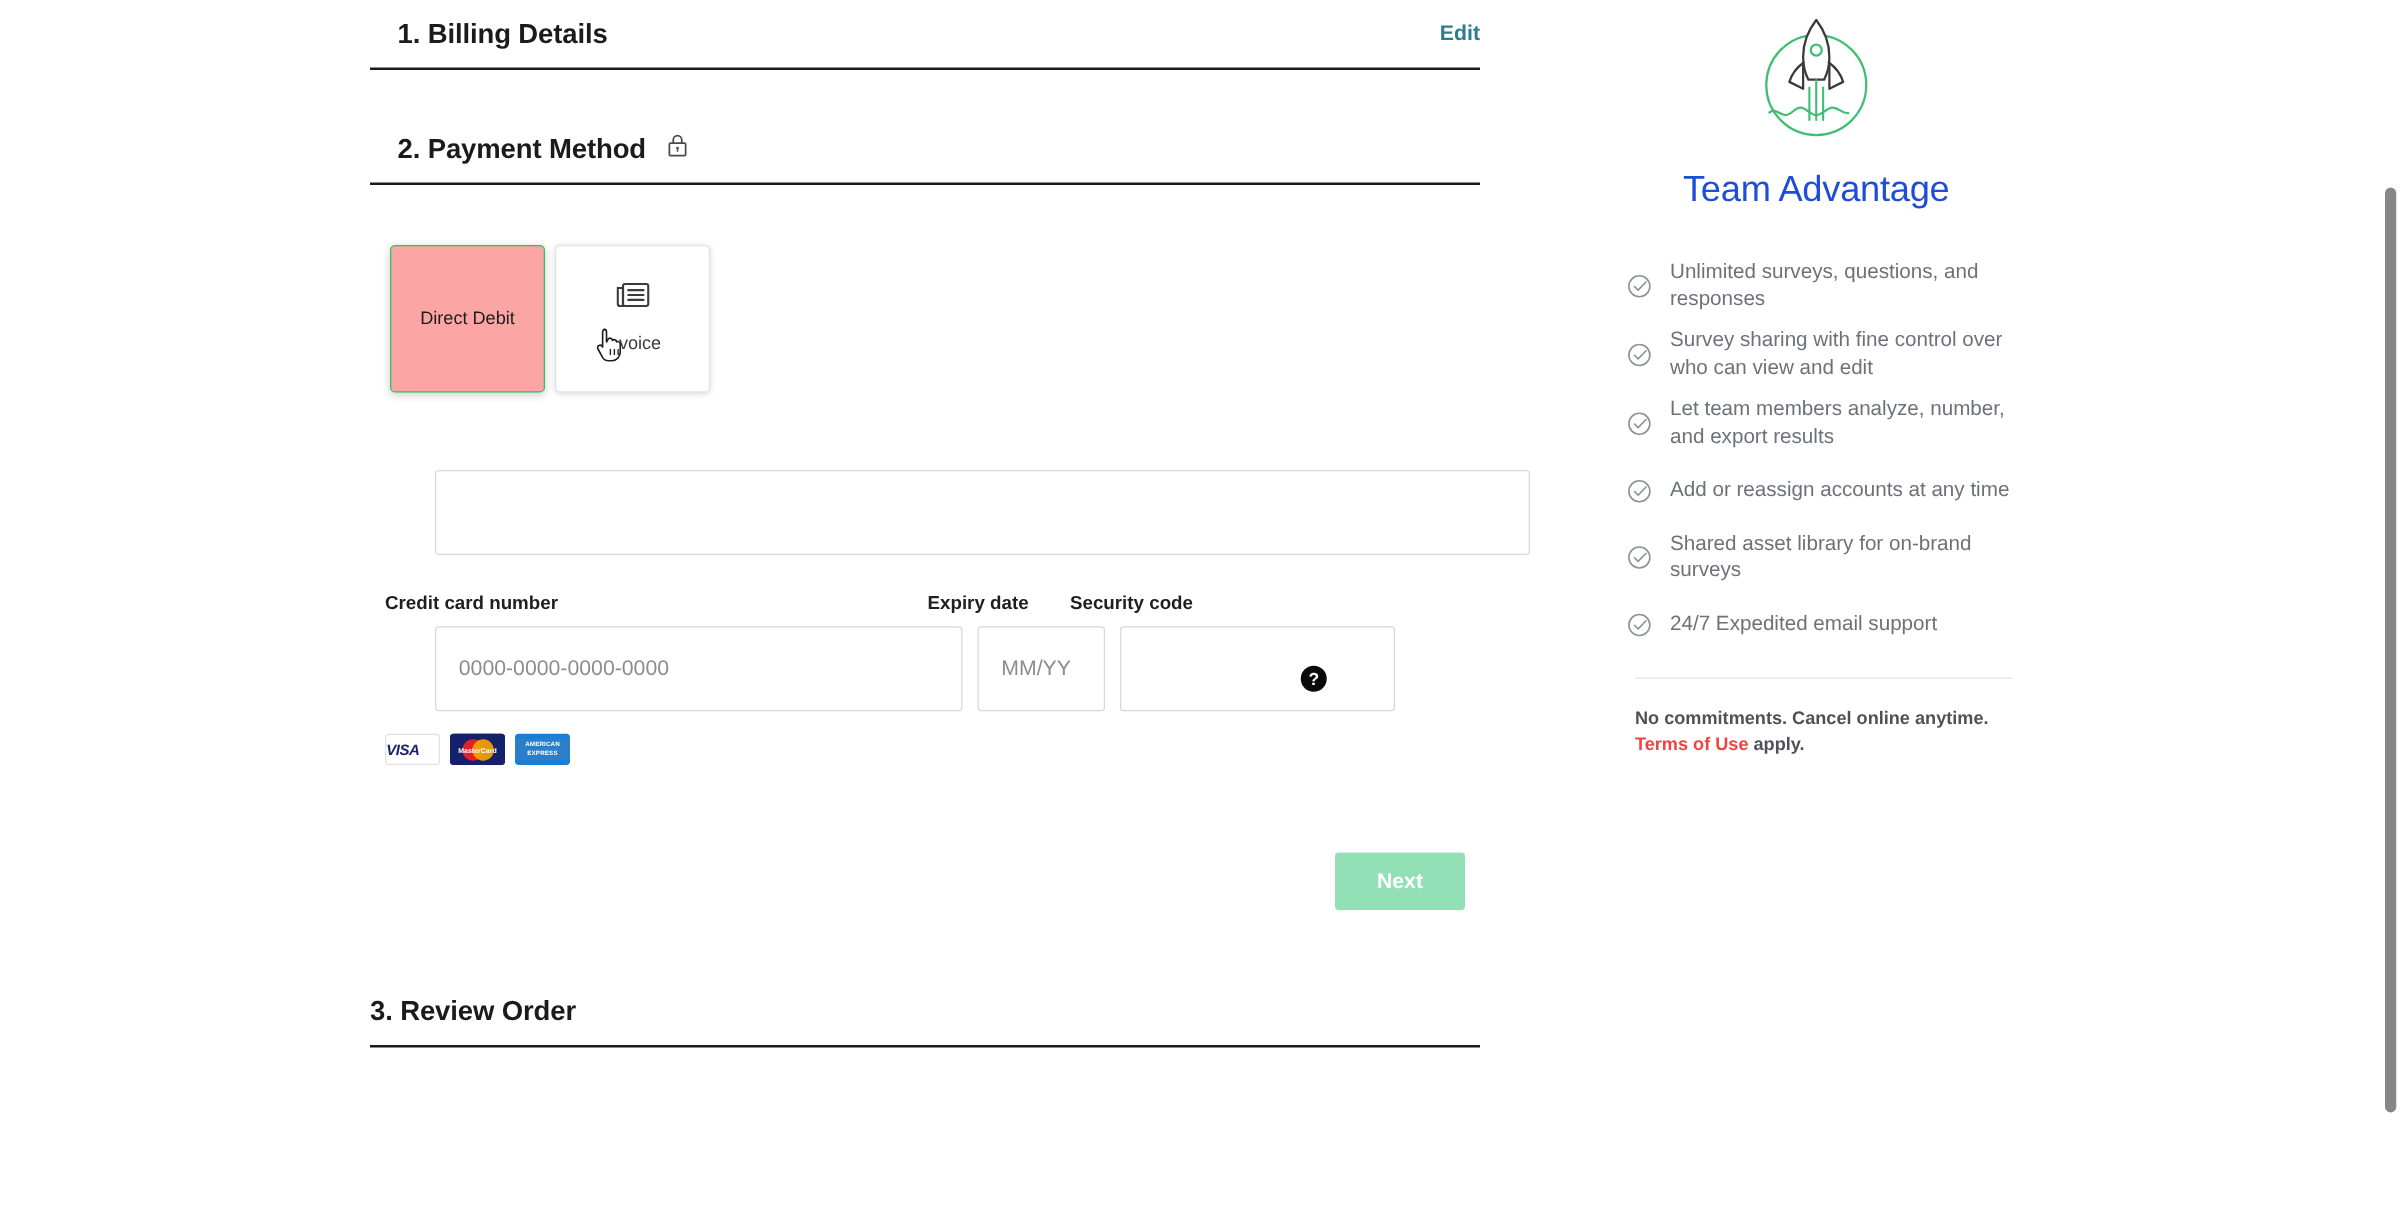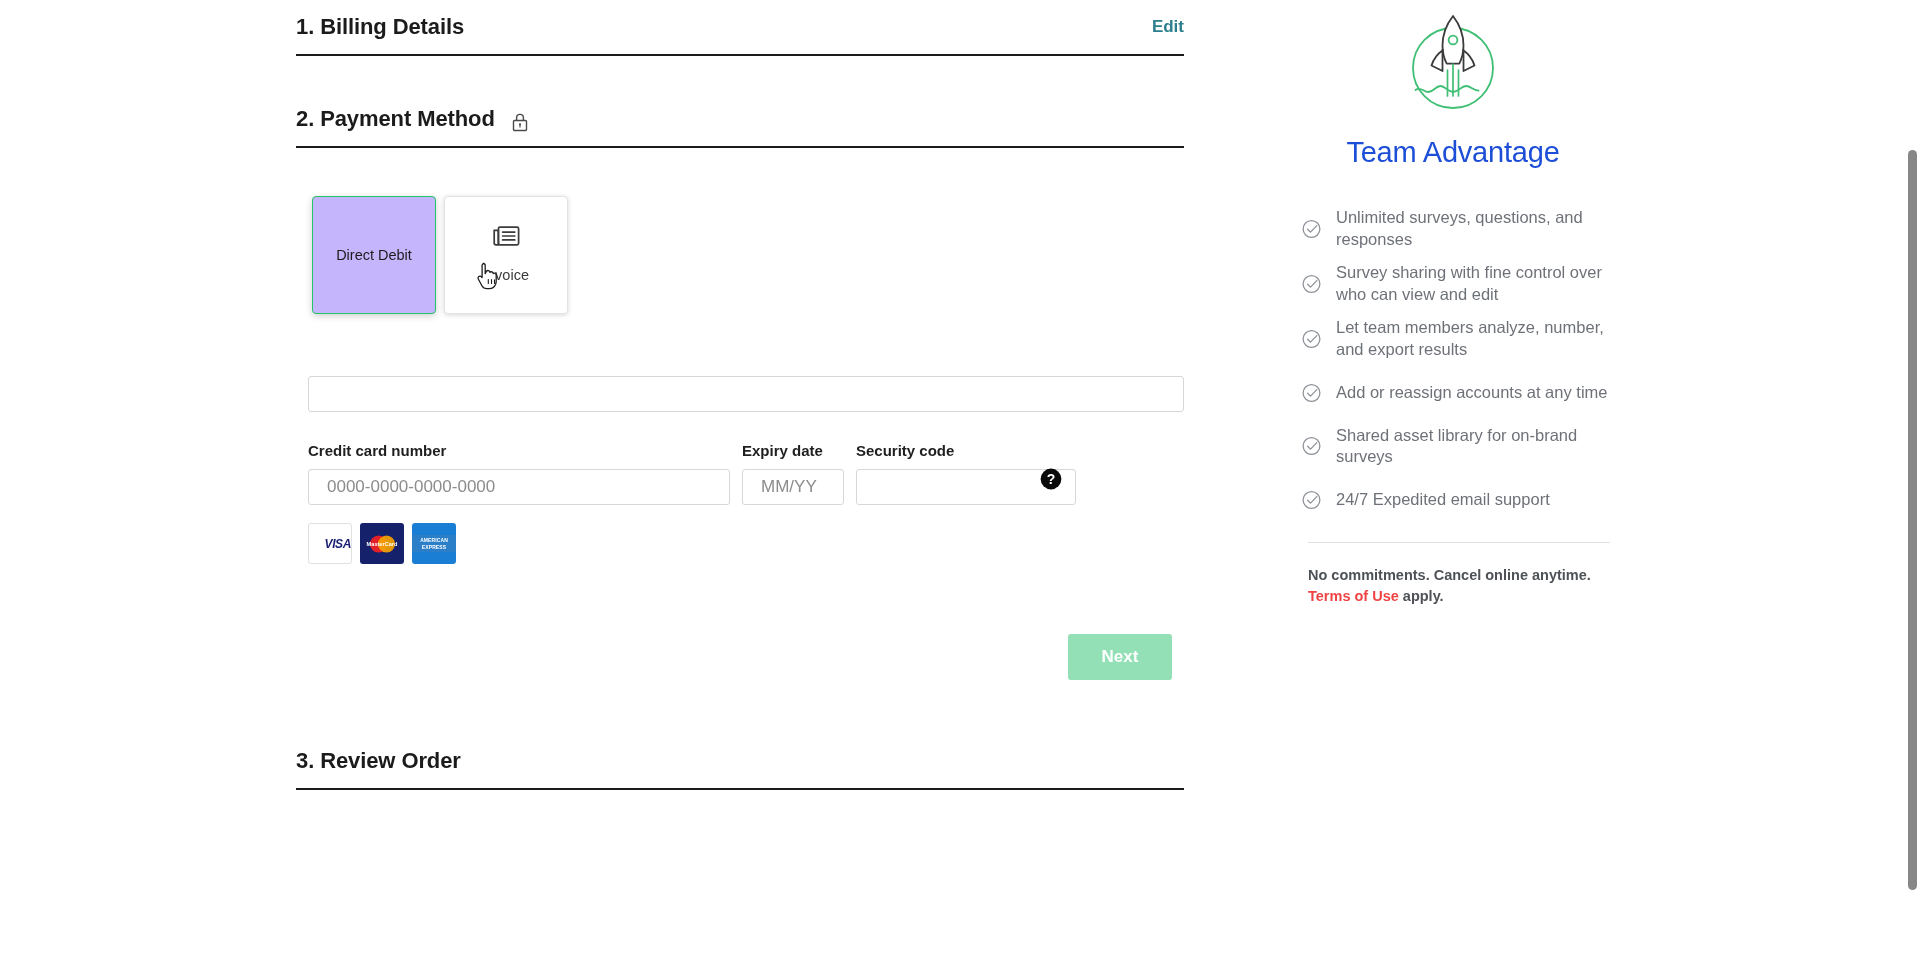--- a/index.html
+++ b/index.html
@@ -23,21 +23,21 @@
     top: 0;
     width: 888px;
   }
 
   .step-head {
     display: flex;
     align-items: center;
     justify-content: space-between;
     height: 54px;
   }
-  .step-title-wrap { display: flex; align-items: flex-end; gap: 16px; }
+  .step-title-wrap { display: flex; align-items: flex-start; gap: 16px; margin-left: 22px; }
   .step-title {
     font-size: 22px;
     font-weight: bold;
     color: #1b1b1b;
     letter-spacing: -0.1px;
   }
   .edit-link {
     font-size: 17px;
     color: #2b7e8c;
     font-weight: bold;
@@ -75,21 +75,21 @@
     justify-content: flex-start;
     padding: 26px 10px 16px;
     cursor: pointer;
     text-align: center;
   }
   .pm-card.selected {
     border: 2px solid #3ad47f;
     min-height: 142px;
   }
   .pm-card.hovered {
-    background: #c4b5fd;
+    background: #fca5a5;
     border-color: #23c664;
     box-shadow: 0 2px 7px rgba(0,0,0,0.2);
     justify-content: center;
     padding-top: 16px;
   }
   .pm-card-label {
     font-size: 14.5px;
     color: #3b3b3b;
     line-height: 1.42;
   }
@@ -121,29 +121,30 @@
   .form-block { padding-top: 62px; padding-left: 12px; }
   .field-label {
     font-size: 15px;
     font-weight: bold;
     color: #1f1f1f;
     margin-bottom: 10px;
     display: block;
   }
   .text-input {
     width: 100%;
-    height: 36px;
+    height: 68px;
     border: 1px solid #d8d8d8;
     border-radius: 3px;
     background: #fff;
     font-size: 17px;
     color: #3b3b3b;
     padding: 0 18px;
     font-family: "Liberation Sans", sans-serif;
     outline: none;
+    margin-left: 40px;
   }
   .text-input::placeholder { color: #8c8c8c; }
 
   .row-3 {
     display: flex;
     gap: 12px;
     margin-top: 30px;
   }
   .col-ccnum { width: 422px; }
   .col-exp   { width: 102px; }
@@ -155,25 +156,25 @@
     width: 22px; height: 22px;
     cursor: pointer;
   }
 
   .card-brands {
     display: flex;
     gap: 8px;
     margin-top: 18px;
   }
   .brand {
-    width: 44px; height: 41px;
+    width: 44px; height: 25px;
     border-radius: 3px;
     display: flex;
     align-items: center;
-    justify-content: flex-end;
+    justify-content: flex-start;
     overflow: hidden;
   }
   .brand-visa {
     background: #fff;
     border: 1px solid #e0e0e0;
   }
   .brand-visa span {
     font-size: 12px;
     font-weight: bold;
     font-style: italic;

